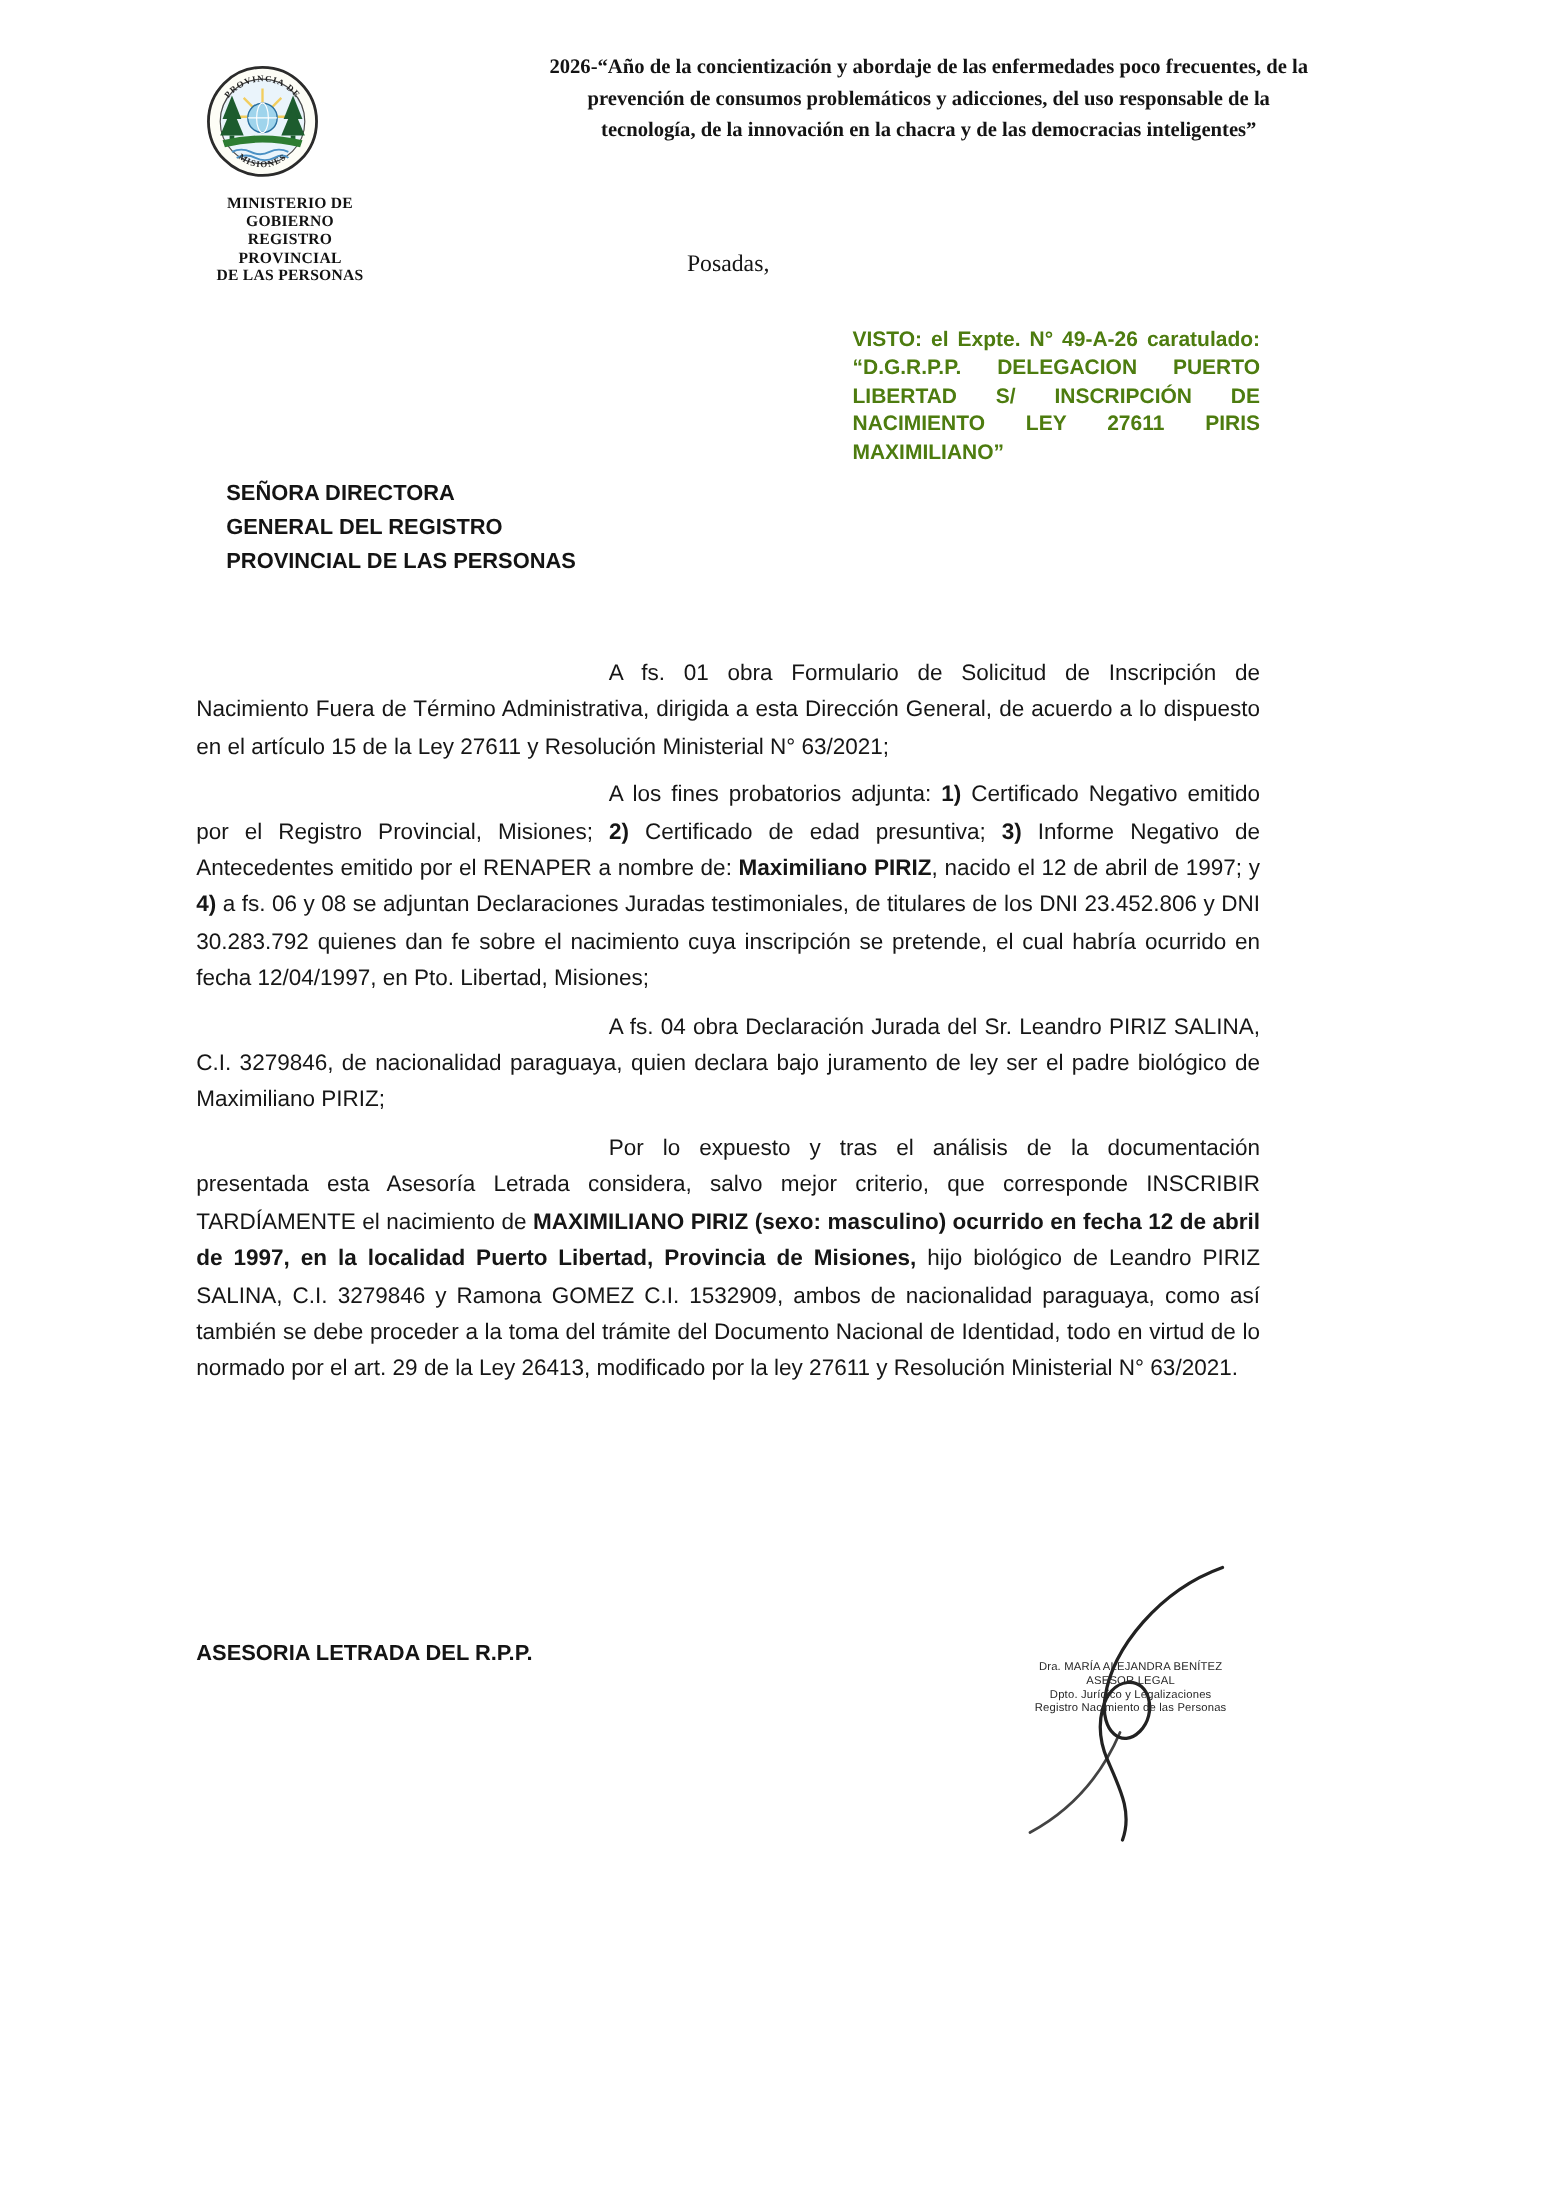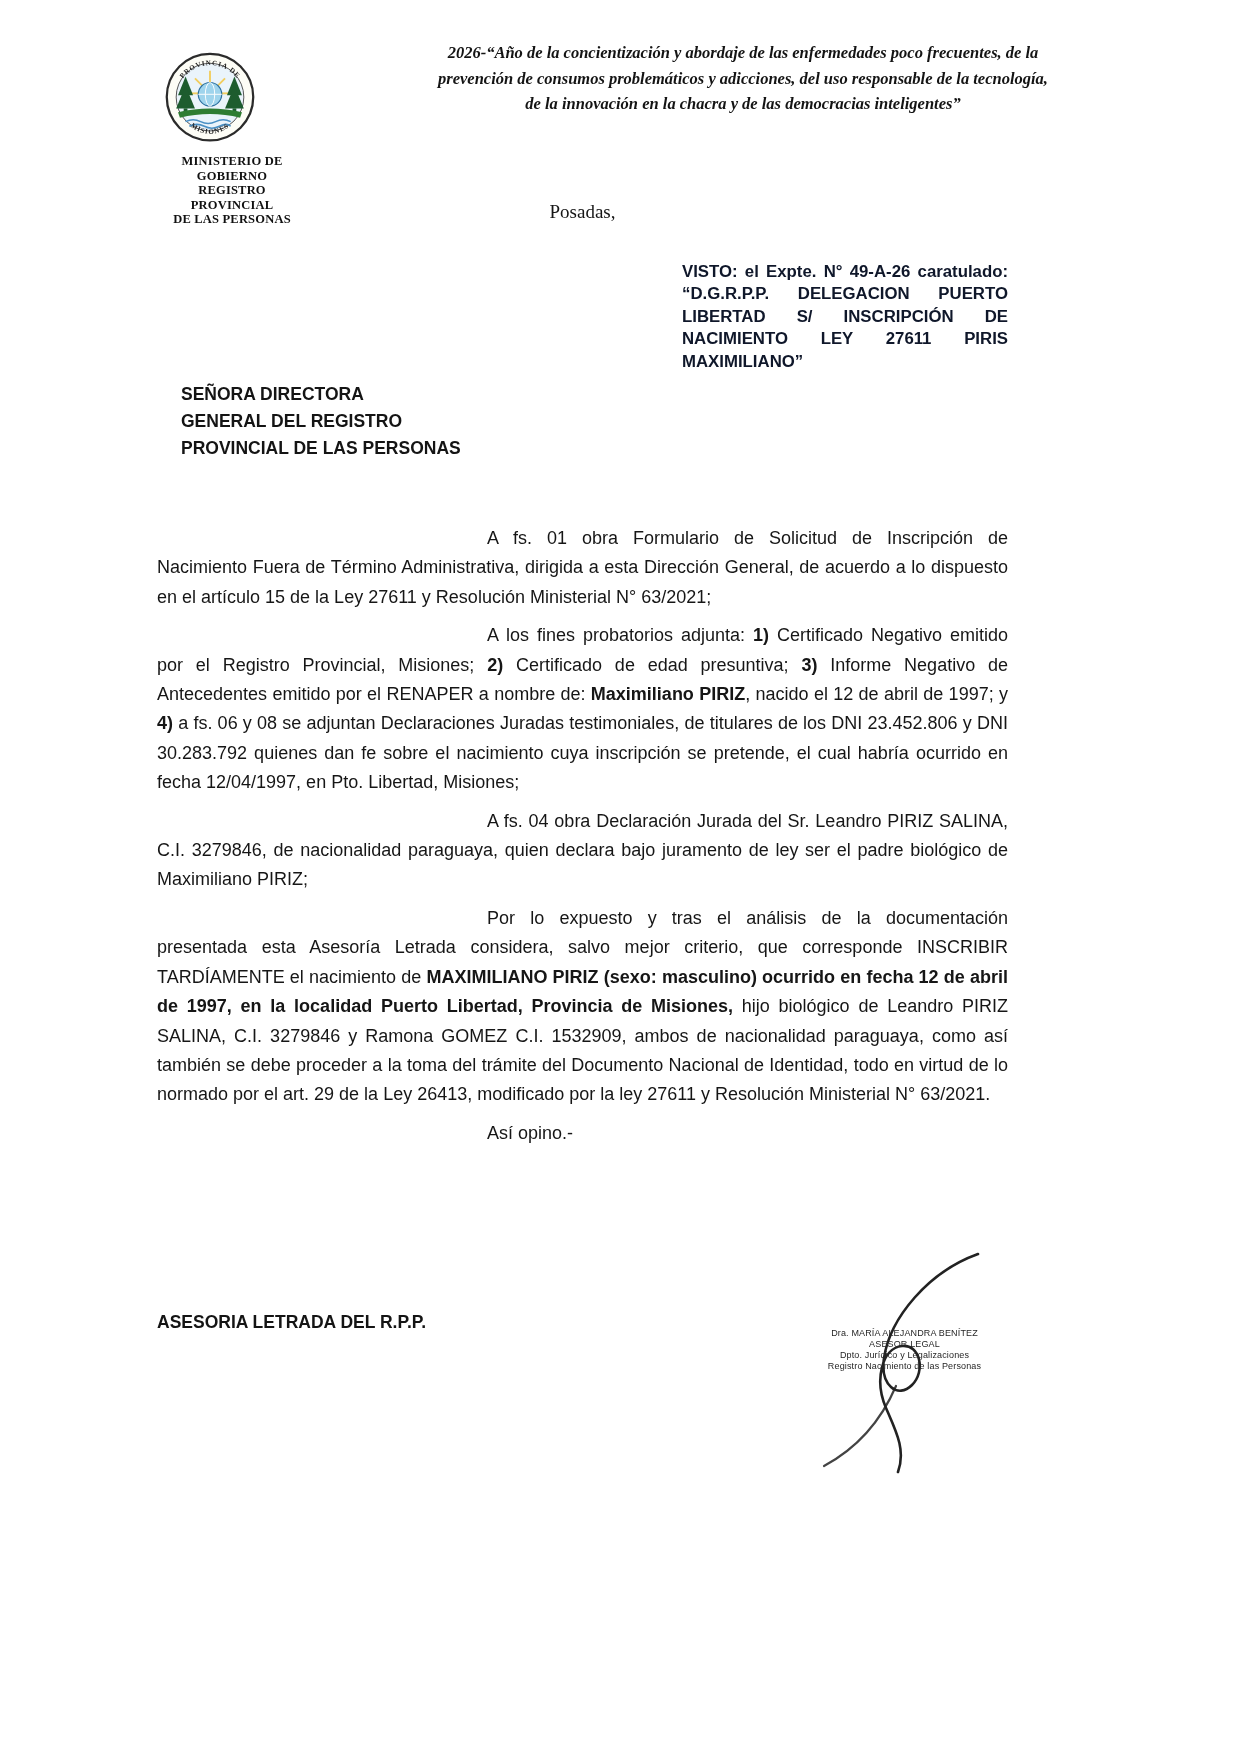--- a/index.html
+++ b/index.html
@@ -12,33 +12,33 @@
   
   .logo-block { position:absolute; left:126px; top:50px; width:168px; text-align:center; }
   .seal { width:94px; height:98px; display:inline-block; }
   .ministry { margin-top:2px; }
   .ministry-line {
     font-family:"Liberation Serif", serif; font-weight:bold;
     font-size:12.5px; line-height:14.5px; letter-spacing:.2px; color:#111;margin-left:44px;
   }
   .year-quote {
     position:absolute; left:437px; top:40px; width:612px; text-align:center;
-    font-family:"Liberation Serif", serif; font-style:italic; font-weight:bold;
+    font-family:"Liberation Serif", serif; font-weight:bold;
     font-size:16.5px; line-height:25.5px; color:#141414;
   }
   
   .content { position:absolute; left:157px; top:0; width:851px; height:1535px; }
   .city-line {
     position:absolute; top:201px; left:0; width:100%; text-align:center;
     font-family:"Liberation Serif", serif; font-size:19px; color:#161616;
   }
   .visto {
     position:absolute; top:261px; right:0; width:326px;
     font-weight:bold; font-size:16.8px; line-height:22.4px; text-align:justify;
-    color:#0f172a;
+    color:#4d7c0f;
   }
   .addressee { position:absolute; top:381px; left:0; font-weight:bold; font-size:17.5px; line-height:26.8px; color:#141414;margin-left:24px; }
   .body-flow { position:absolute; top:524px; left:0; width:851px; }
   .body-par {
     font-size:18px; line-height:29.4px; text-align:justify;
     text-indent:330px; margin-bottom:9px; color:#161616;
   }
   .body-par .b { font-weight:bold; }
   .office-title { position:absolute; top:1312px; left:0; font-weight:bold; font-size:17.5px; color:#141414; }
   
@@ -115,21 +115,20 @@
       <div>SEÑORA DIRECTORA</div>
       <div>GENERAL  DEL REGISTRO</div>
       <div>PROVINCIAL DE LAS PERSONAS</div>
     </div>
 
     <div class="body-flow" id="paragraphs">
         <p class="body-par"><span>A fs. 01 obra Formulario de Solicitud de Inscripción de Nacimiento Fuera de Término Administrativa, dirigida a esta Dirección General, de acuerdo a lo dispuesto en el artículo 15 de la Ley 27611 y Resolución Ministerial N° 63/2021;</span></p>
         <p class="body-par"><span>A los fines probatorios adjunta: </span><span class="b">1)</span><span> Certificado Negativo emitido por el Registro Provincial, Misiones; </span><span class="b">2)</span><span> Certificado de edad presuntiva; </span><span class="b">3)</span><span> Informe Negativo de Antecedentes emitido por el RENAPER a nombre de: </span><span class="b">Maximiliano PIRIZ</span><span>, nacido el 12 de abril de 1997; y </span><span class="b">4)</span><span> a fs. 06 y 08 se adjuntan Declaraciones Juradas testimoniales, de titulares de los DNI 23.452.806 y DNI 30.283.792 quienes dan fe sobre el nacimiento cuya inscripción se pretende, el cual habría ocurrido en fecha 12/04/1997, en Pto. Libertad, Misiones;</span></p>
         <p class="body-par"><span>A fs. 04 obra Declaración Jurada del Sr. Leandro PIRIZ SALINA, C.I. 3279846, de nacionalidad paraguaya, quien declara bajo juramento de ley ser el padre biológico de Maximiliano PIRIZ;</span></p>
         <p class="body-par"><span>Por lo expuesto y tras el análisis de la documentación presentada esta Asesoría Letrada considera, salvo mejor criterio, que corresponde INSCRIBIR TARDÍAMENTE el nacimiento de </span><span class="b">MAXIMILIANO PIRIZ (sexo: masculino) ocurrido en fecha 12 de abril de 1997, en la localidad Puerto Libertad, Provincia de Misiones,</span><span> hijo biológico de Leandro PIRIZ SALINA, C.I. 3279846 y Ramona GOMEZ C.I. 1532909, ambos de nacionalidad paraguaya, como así también se debe proceder a la toma del trámite del Documento Nacional de Identidad, todo en virtud de lo normado por el art. 29 de la Ley 26413, modificado por la ley 27611 y Resolución Ministerial N° 63/2021.</span></p>
-        <p class="body-par"><span>Así opino.-</span></p>
       </div>
 
     <div class="office-title">ASESORIA LETRADA DEL R.P.P.</div>
   </div>
 
   <div class="signature-block">
     <svg class="sig-svg" viewBox="0 0 280 250" aria-hidden="true">
       <path d="M208,16 C158,34 120,80 114,120 C110,148 128,161 142,147 C156,133 150,106 132,108 C112,110 104,142 116,170 C126,193 136,212 128,234" stroke="#222222" stroke-width="2.6" fill="none" stroke-linecap="round"></path>
       <path d="M126,148 C108,190 80,214 54,228" stroke="#222222" stroke-width="2.2" fill="none" stroke-linecap="round" opacity="0.85"></path>
     </svg>

